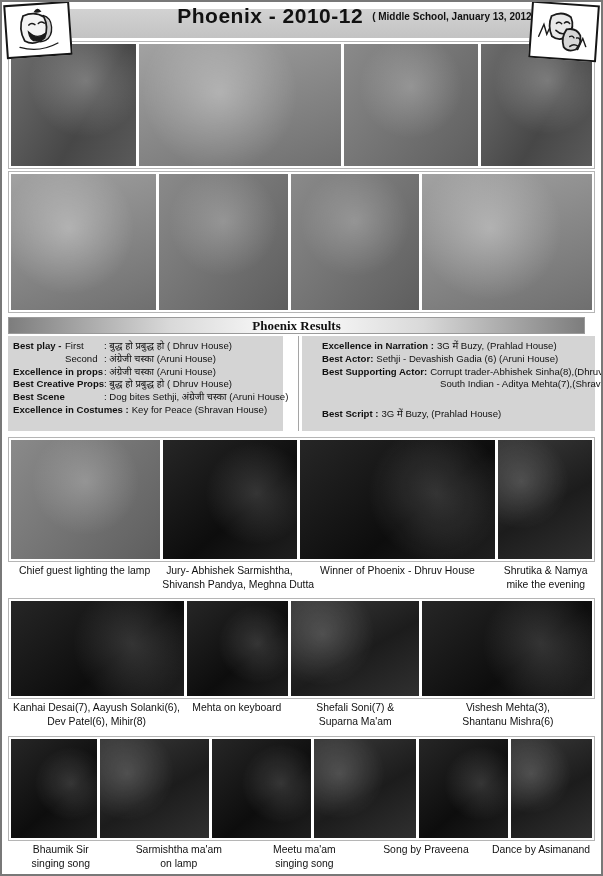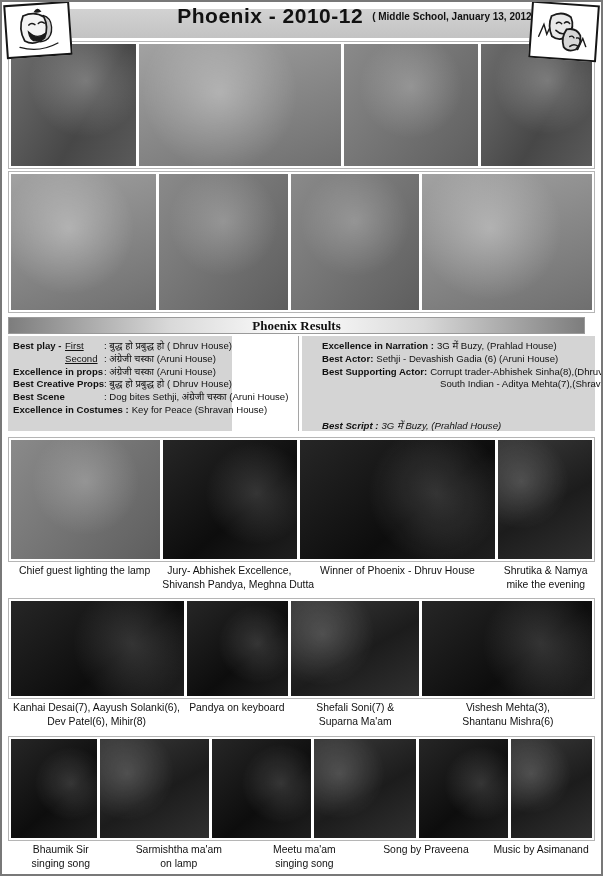--- a/index.html
+++ b/index.html
@@ -33,31 +33,31 @@
   .p-c{background:radial-gradient(circle at 40% 40%,rgba(255,255,255,.32),transparent 55%),linear-gradient(160deg,#a2a2a2,#6f6f6f);}
   .p-d{background:radial-gradient(circle at 70% 45%,rgba(255,255,255,.16),transparent 45%),linear-gradient(140deg,#262626,#0d0d0d 60%,#1f1f1f);}
   .p-e{background:radial-gradient(circle at 50% 35%,rgba(255,255,255,.22),transparent 50%),linear-gradient(130deg,#8a8a8a,#5e5e5e);}
   
   .results-bar{position:absolute;left:6px;right:16px;top:315px;height:17px;
     background:linear-gradient(90deg,#7d7d7d 0%,#d9d9d9 28%,#ffffff 50%,#d9d9d9 72%,#7d7d7d 100%);
     border:1px solid #9a9a9a;box-sizing:border-box;
     display:flex;align-items:center;justify-content:center;}
   .results-bar span{font-family:"Liberation Serif",serif;font-weight:bold;font-size:13px;}
   .results{position:absolute;left:6px;right:6px;top:334px;height:95px;font-size:9.6px;line-height:12.8px;}
-  .res-left{position:absolute;left:0;top:0;bottom:0;width:224px;background:#d4d4d4;
+  .res-left{position:absolute;left:0;top:0;bottom:0;width:275px;background:#d4d4d4;
     padding:4px 11px 0 5px;box-sizing:border-box;}
   .res-divider{position:absolute;left:290px;top:0;bottom:0;width:1px;background:#a5a5a5;}
   .res-right{position:absolute;left:294px;right:0;top:0;bottom:0;background:#d4d4d4;
     padding:4px 0 0 20px;box-sizing:border-box;}
   .rrow{white-space:nowrap;}
   .lblarea{display:inline-block;position:relative;width:91px;vertical-align:top;}
-  .rsub{position:absolute;left:52px;top:0;text-decoration:underline;}
+  .rsub{position:absolute;left:52px;top:0;}
   .gap{margin-left:3px;}
   .controw{padding-left:118px;}
-  .scriptrow{margin-top:29px;font-style:italic;}
+  .scriptrow{margin-top:17px;}
   
   .caps{position:absolute;left:6px;right:6px;display:flex;gap:3px;padding:0 2px;box-sizing:border-box;
     font-size:10.4px;line-height:14px;text-align:center;}
   .caps3{top:562px;}
   .caps4{top:699px;}
   .caps5{top:841px;}
   .cap{min-width:0;}
   .cap div{white-space:nowrap;}
 </style>
 </head>
@@ -138,21 +138,21 @@
     <div class="photo p-d" style="flex:135 0 0"></div>
     <div class="photo p-d" style="flex:197 0 0"></div>
     <div class="photo p-a" style="flex:95 0 0"></div>
   </div>
   <div class="caps caps3">
     <div class="cap" style="flex:150 0 0">
         <div>Chief guest lighting the lamp</div>
         <div></div>
       </div>
     <div class="cap" style="flex:135 0 0">
-        <div>Jury- Abhishek Excellence,</div>
+        <div>Jury- Abhishek Sarmishtha,</div>
         <div>Shivansh Pandya, Meghna Dutta</div>
       </div>
     <div class="cap" style="flex:197 0 0">
         <div>Winner of Phoenix - Dhruv House</div>
         <div></div>
       </div>
     <div class="cap" style="flex:95 0 0">
         <div>Shrutika &amp; Namya</div>
         <div>mike the evening</div>
       </div>
@@ -163,21 +163,21 @@
     <div class="photo p-d" style="flex:102 0 0"></div>
     <div class="photo p-a" style="flex:130 0 0"></div>
     <div class="photo p-d" style="flex:171 0 0"></div>
   </div>
   <div class="caps caps4">
     <div class="cap" style="flex:174 0 0">
         <div>Kanhai Desai(7), Aayush Solanki(6),</div>
         <div>Dev Patel(6), Mihir(8)</div>
       </div>
     <div class="cap" style="flex:102 0 0">
-        <div>Pandya on keyboard</div>
+        <div>Mehta on keyboard</div>
         <div></div>
       </div>
     <div class="cap" style="flex:130 0 0">
         <div>Shefali Soni(7) &amp;</div>
         <div>Suparna Ma'am</div>
       </div>
     <div class="cap" style="flex:171 0 0">
         <div>Vishesh Mehta(3),</div>
         <div>Shantanu Mishra(6)</div>
       </div>
@@ -202,18 +202,18 @@
       </div>
     <div class="cap" style="flex:100 0 0">
         <div>Meetu ma'am</div>
         <div>singing song</div>
       </div>
     <div class="cap" style="flex:103 0 0">
         <div>Song by Praveena</div>
         <div></div>
       </div>
     <div class="cap" style="flex:89 0 0">
-        <div>Music by Asimanand</div>
+        <div>Dance by Asimanand</div>
         <div></div>
       </div>
   </div>
 
 </div>
 
 </body></html>

